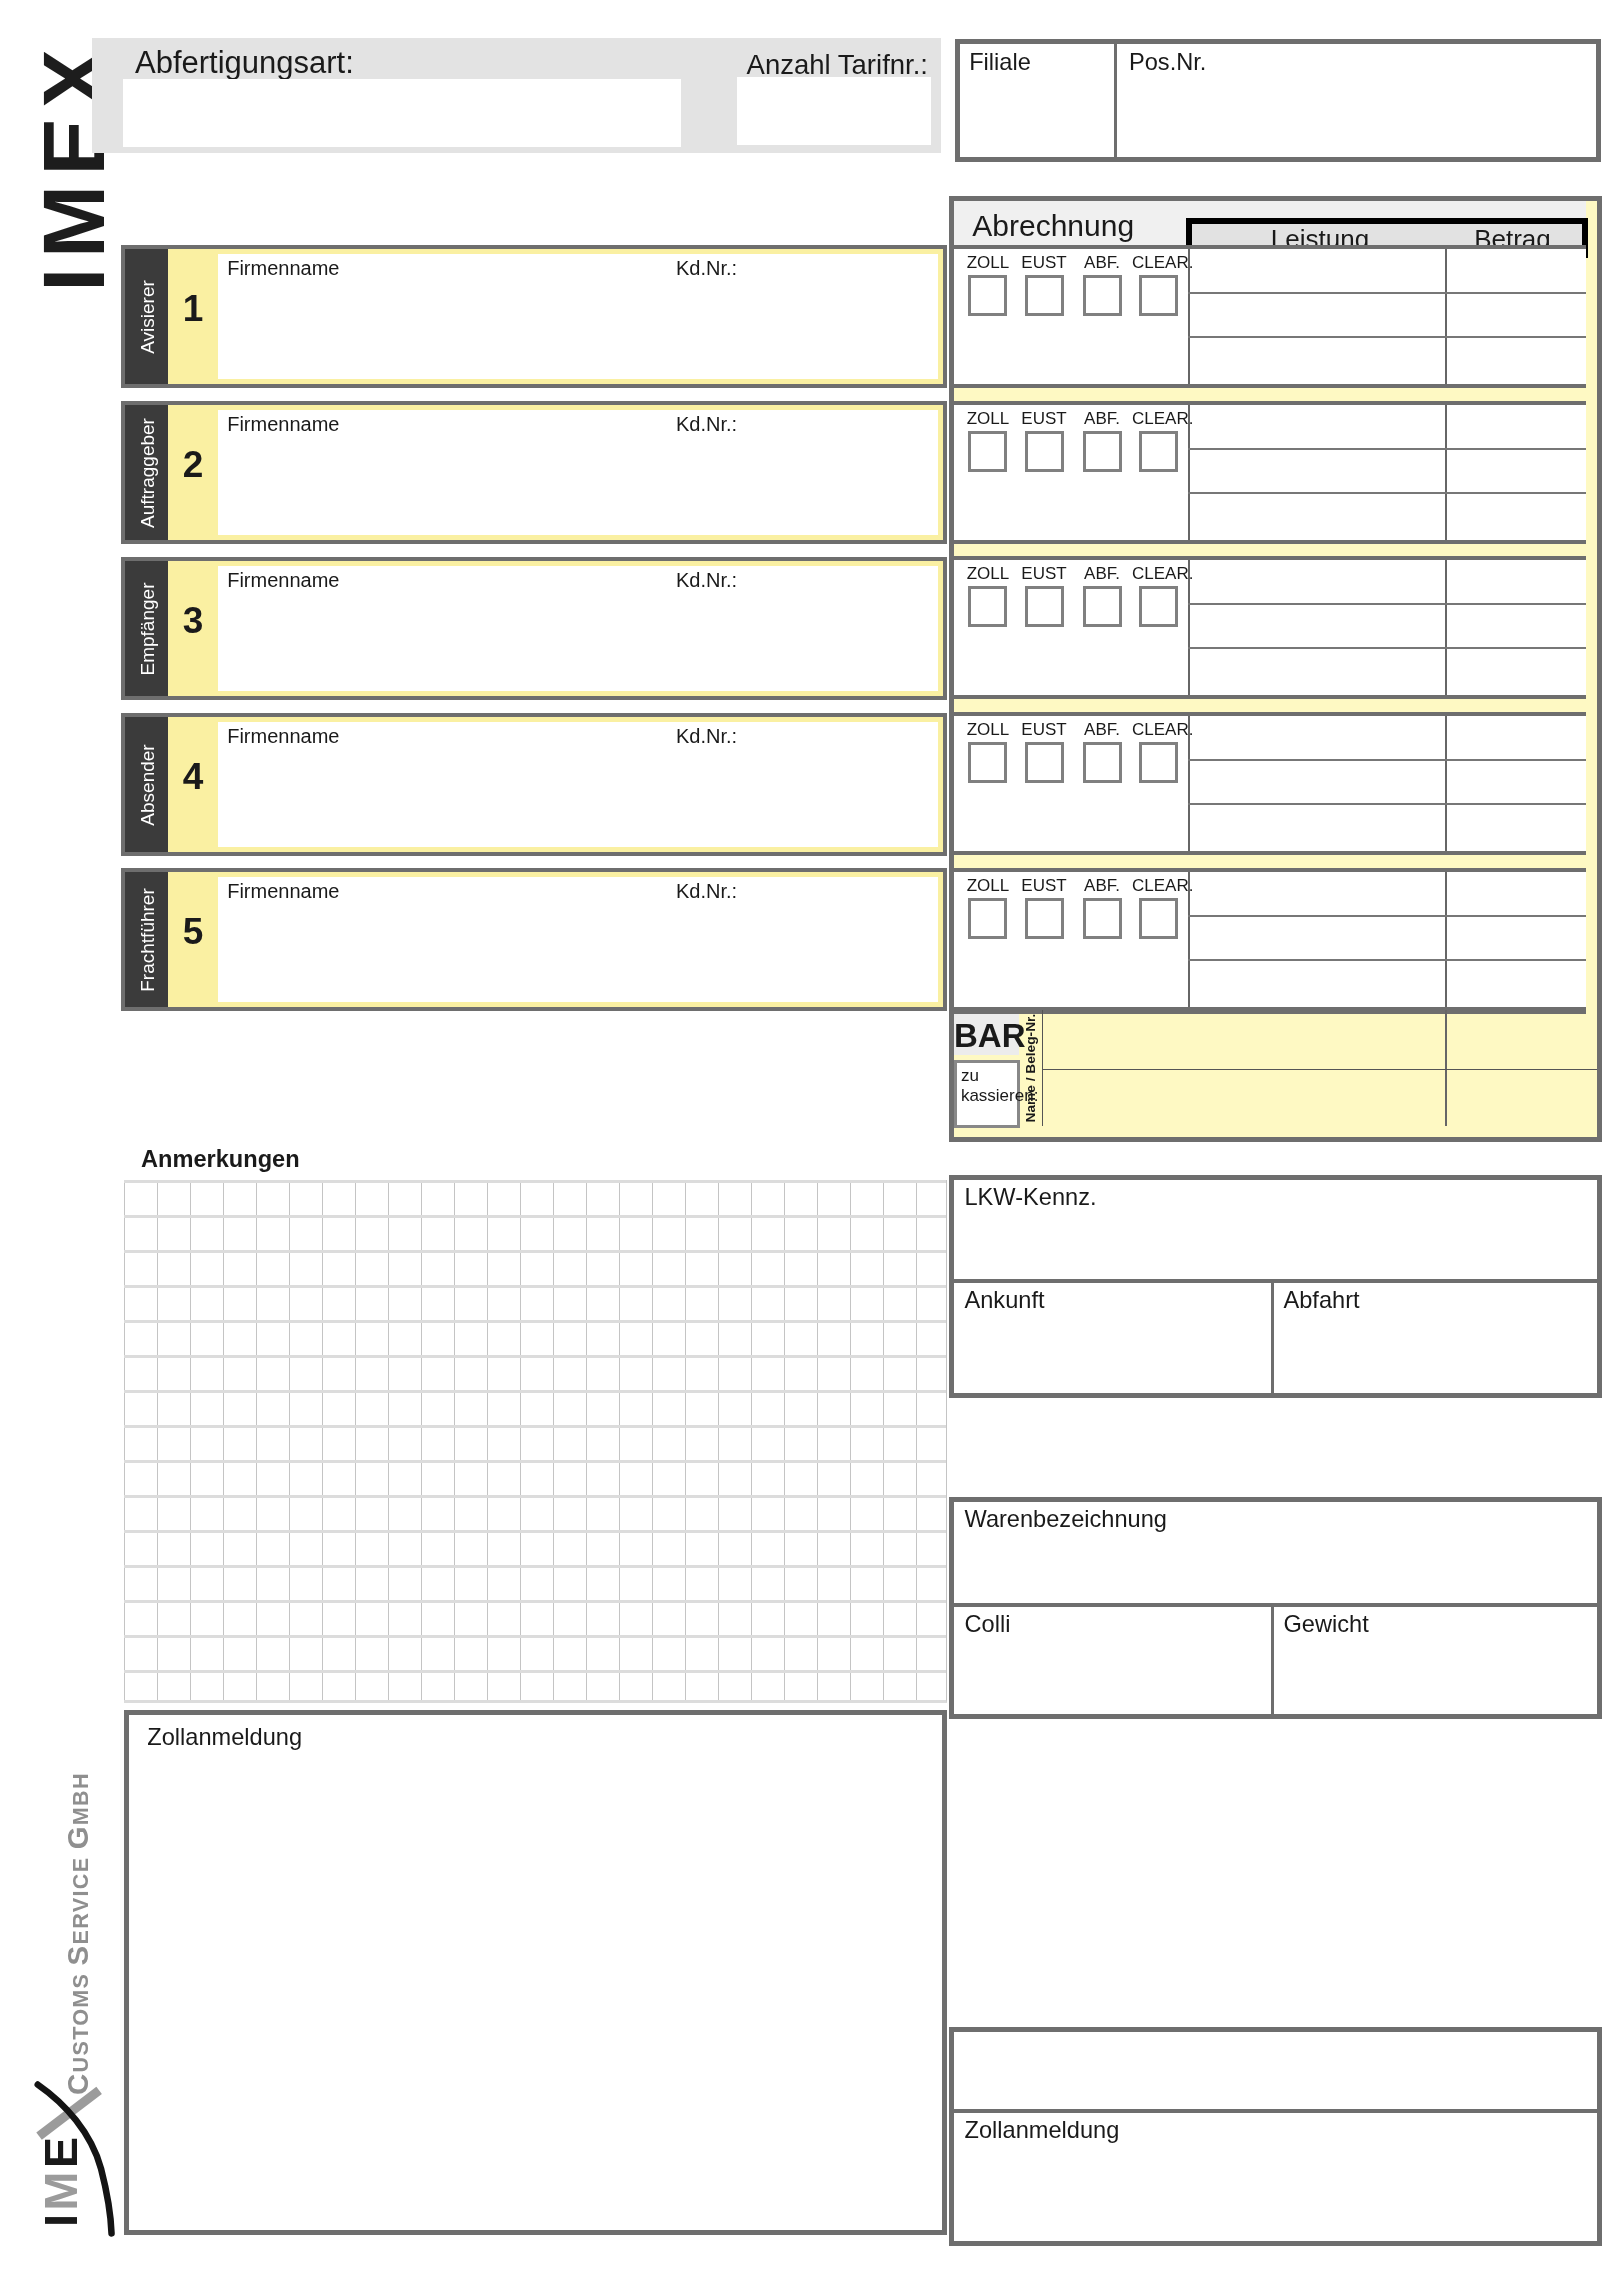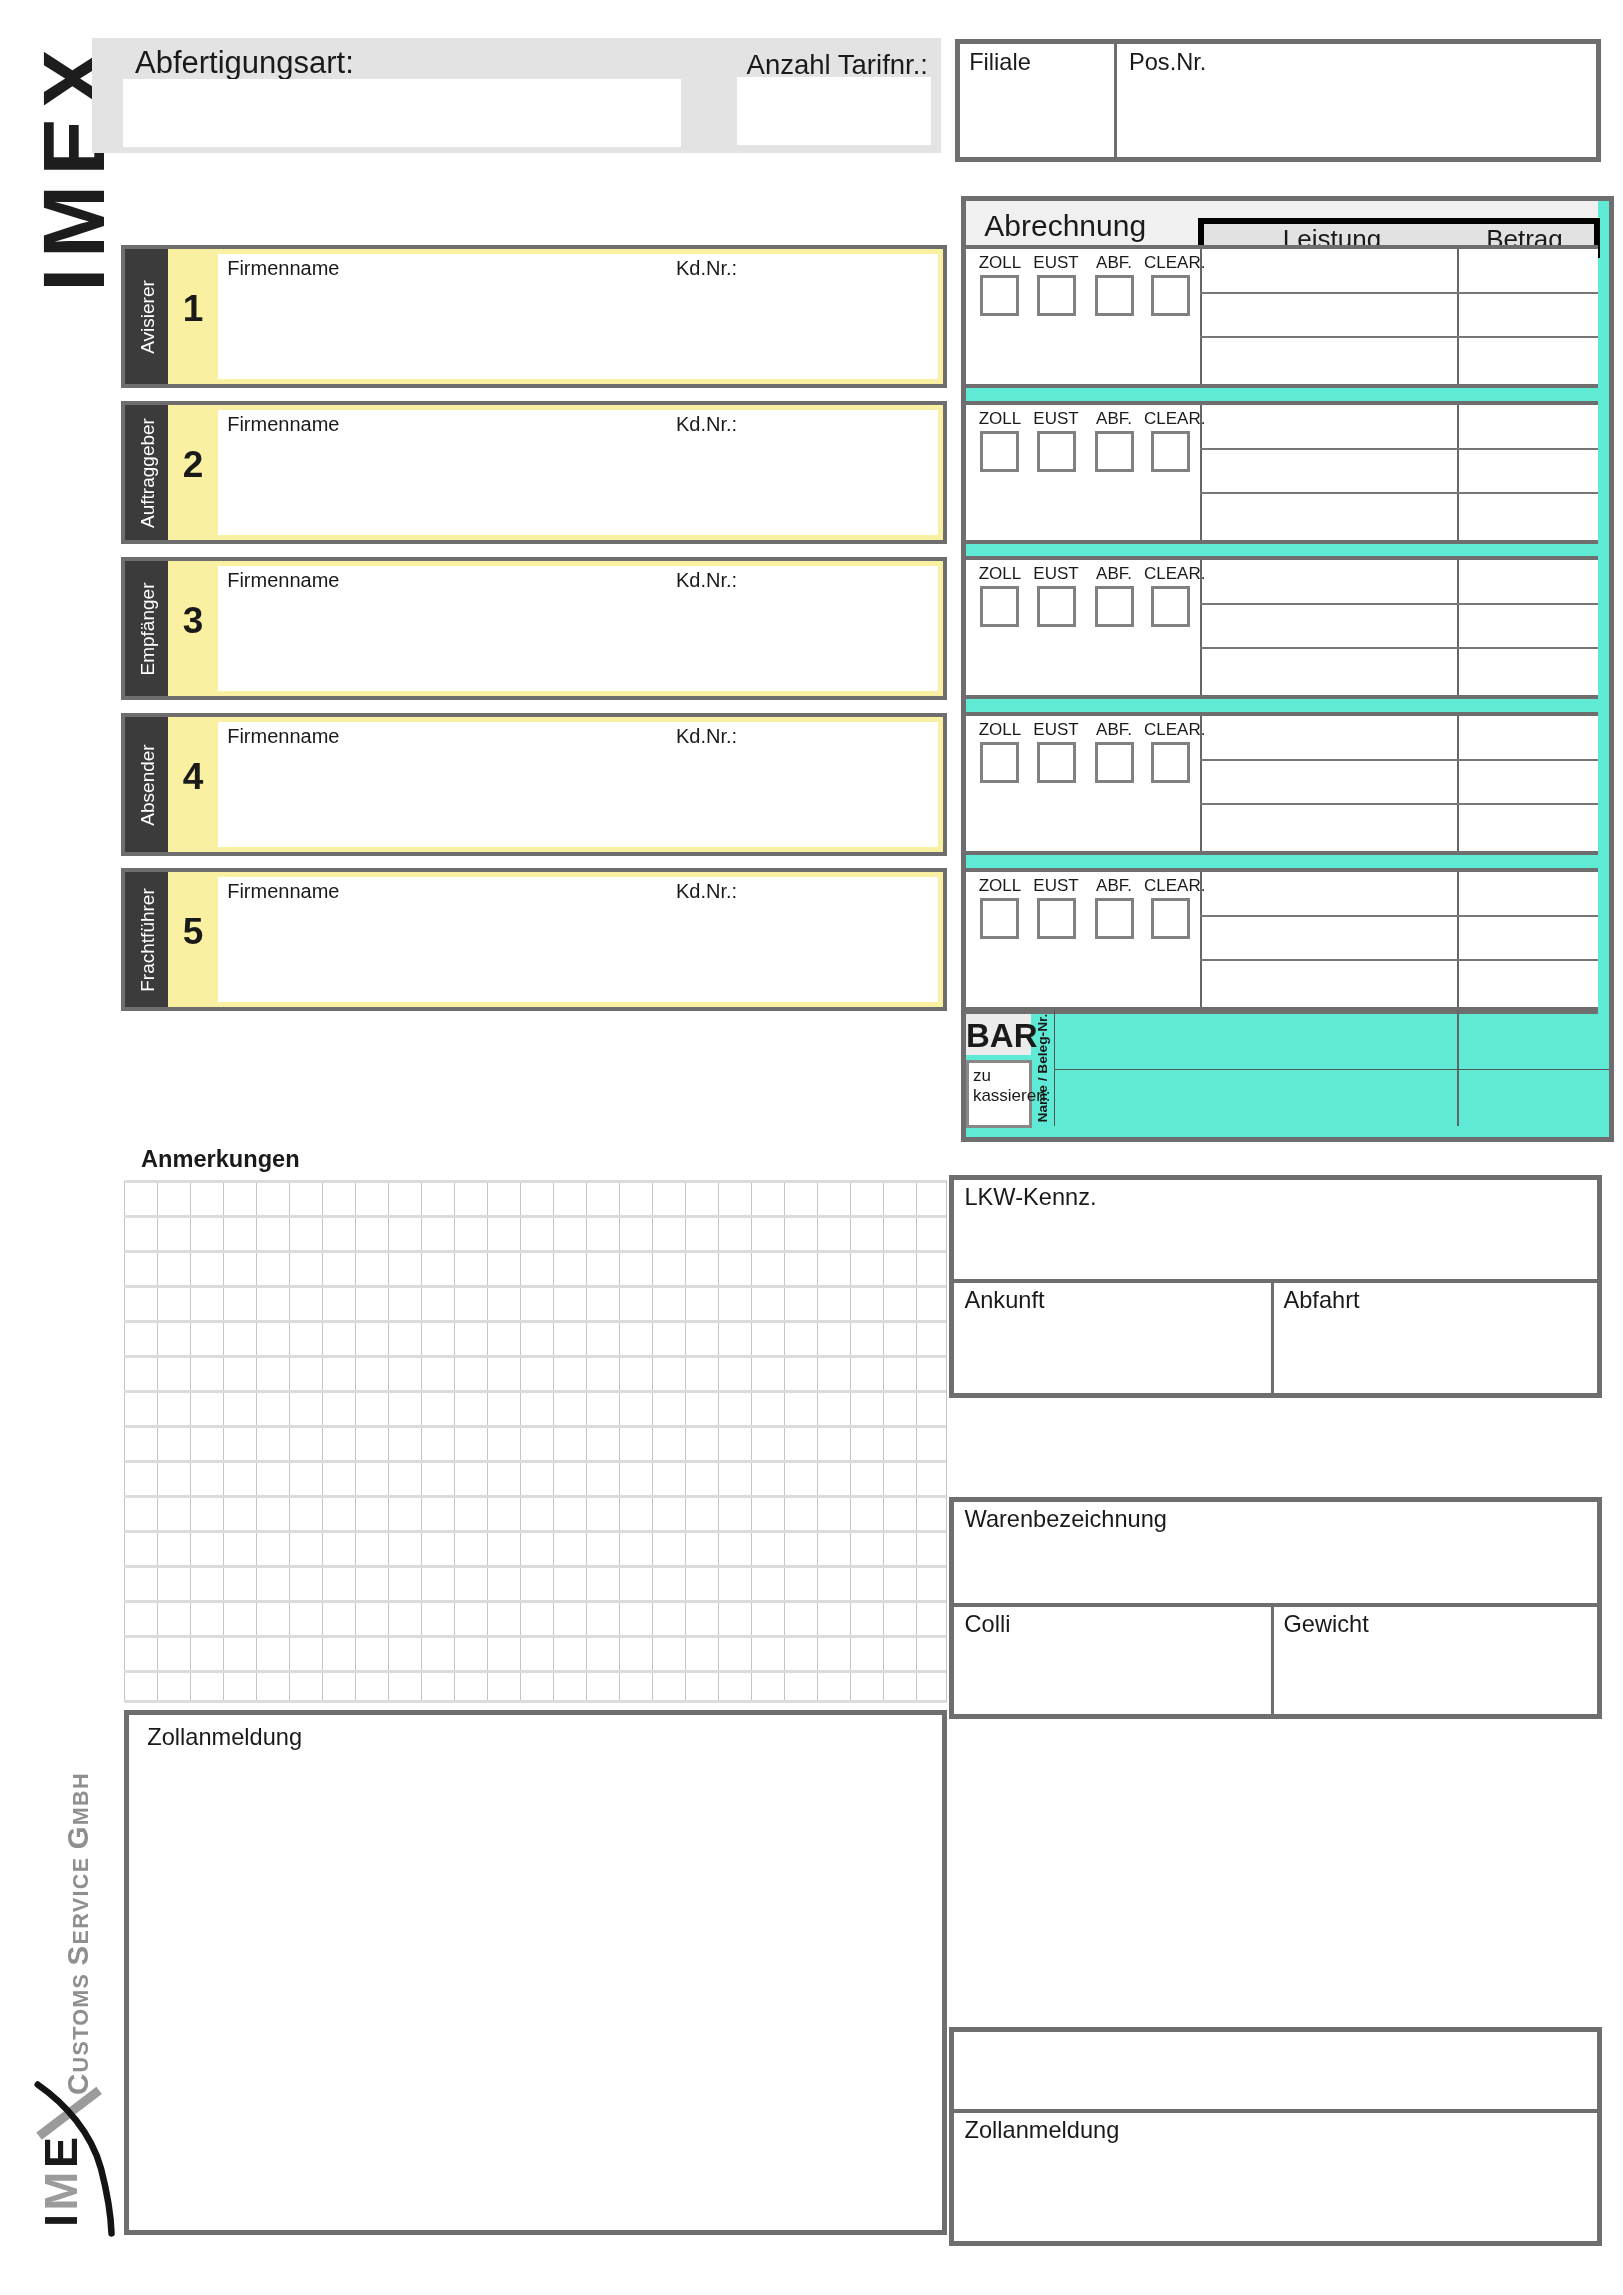--- a/index.html
+++ b/index.html
@@ -27,21 +27,21 @@
   .filiale{position:absolute;left:955px;top:39px;width:636px;height:113px;border:5.2px solid var(--border);background:#fff;}
   .filiale .divider{position:absolute;left:154px;top:0;bottom:0;width:2.6px;background:var(--border);}
   .filiale .lab{position:absolute;top:5.2px;font-size:23.6px;}
   .filiale .lab.f{left:9.2px;}
   .filiale .lab.p{left:169px;}
   .fil-cell{position:absolute;top:0;bottom:0;}
   .fil-cell.c1{left:0;width:154px;}
   .fil-cell.c2{left:156px;right:0;}
 
   
-  .panel{position:absolute;left:949px;top:196px;width:643px;height:936px;border:5.2px solid var(--border);background:#5eead4;margin-left:12px;}
+  .panel{position:absolute;left:949px;top:196px;width:643px;height:936px;border:5.2px solid var(--border);background:#fef9c3;}
   .panel-head{position:absolute;left:0;top:0;width:632px;height:49px;background:var(--panel-gray);}
   .panel-title{position:absolute;left:18.3px;top:7.9px;font-size:30px;}
   .colhead{position:absolute;top:17px;height:28px;background:var(--colhead-gray);border:6px solid #000000;text-align:center;font-size:26px;line-height:30px;}
   .colhead.leistung{left:232px;width:256px;}
   .colhead.betrag{left:489px;width:139px;border-left:none;}
 
   .abl-block{position:absolute;left:0;width:632px;height:143px;border-top:4.6px solid var(--border);border-bottom:4.6px solid var(--border);box-sizing:border-box;background:#fff;}
   .cb-zone{position:absolute;left:0;top:0;width:258px;height:133px;}
   .cb-group{position:absolute;top:0;width:52px;text-align:center;}
   .cb-label{display:block;font-size:17px;margin-top:3.9px;}

